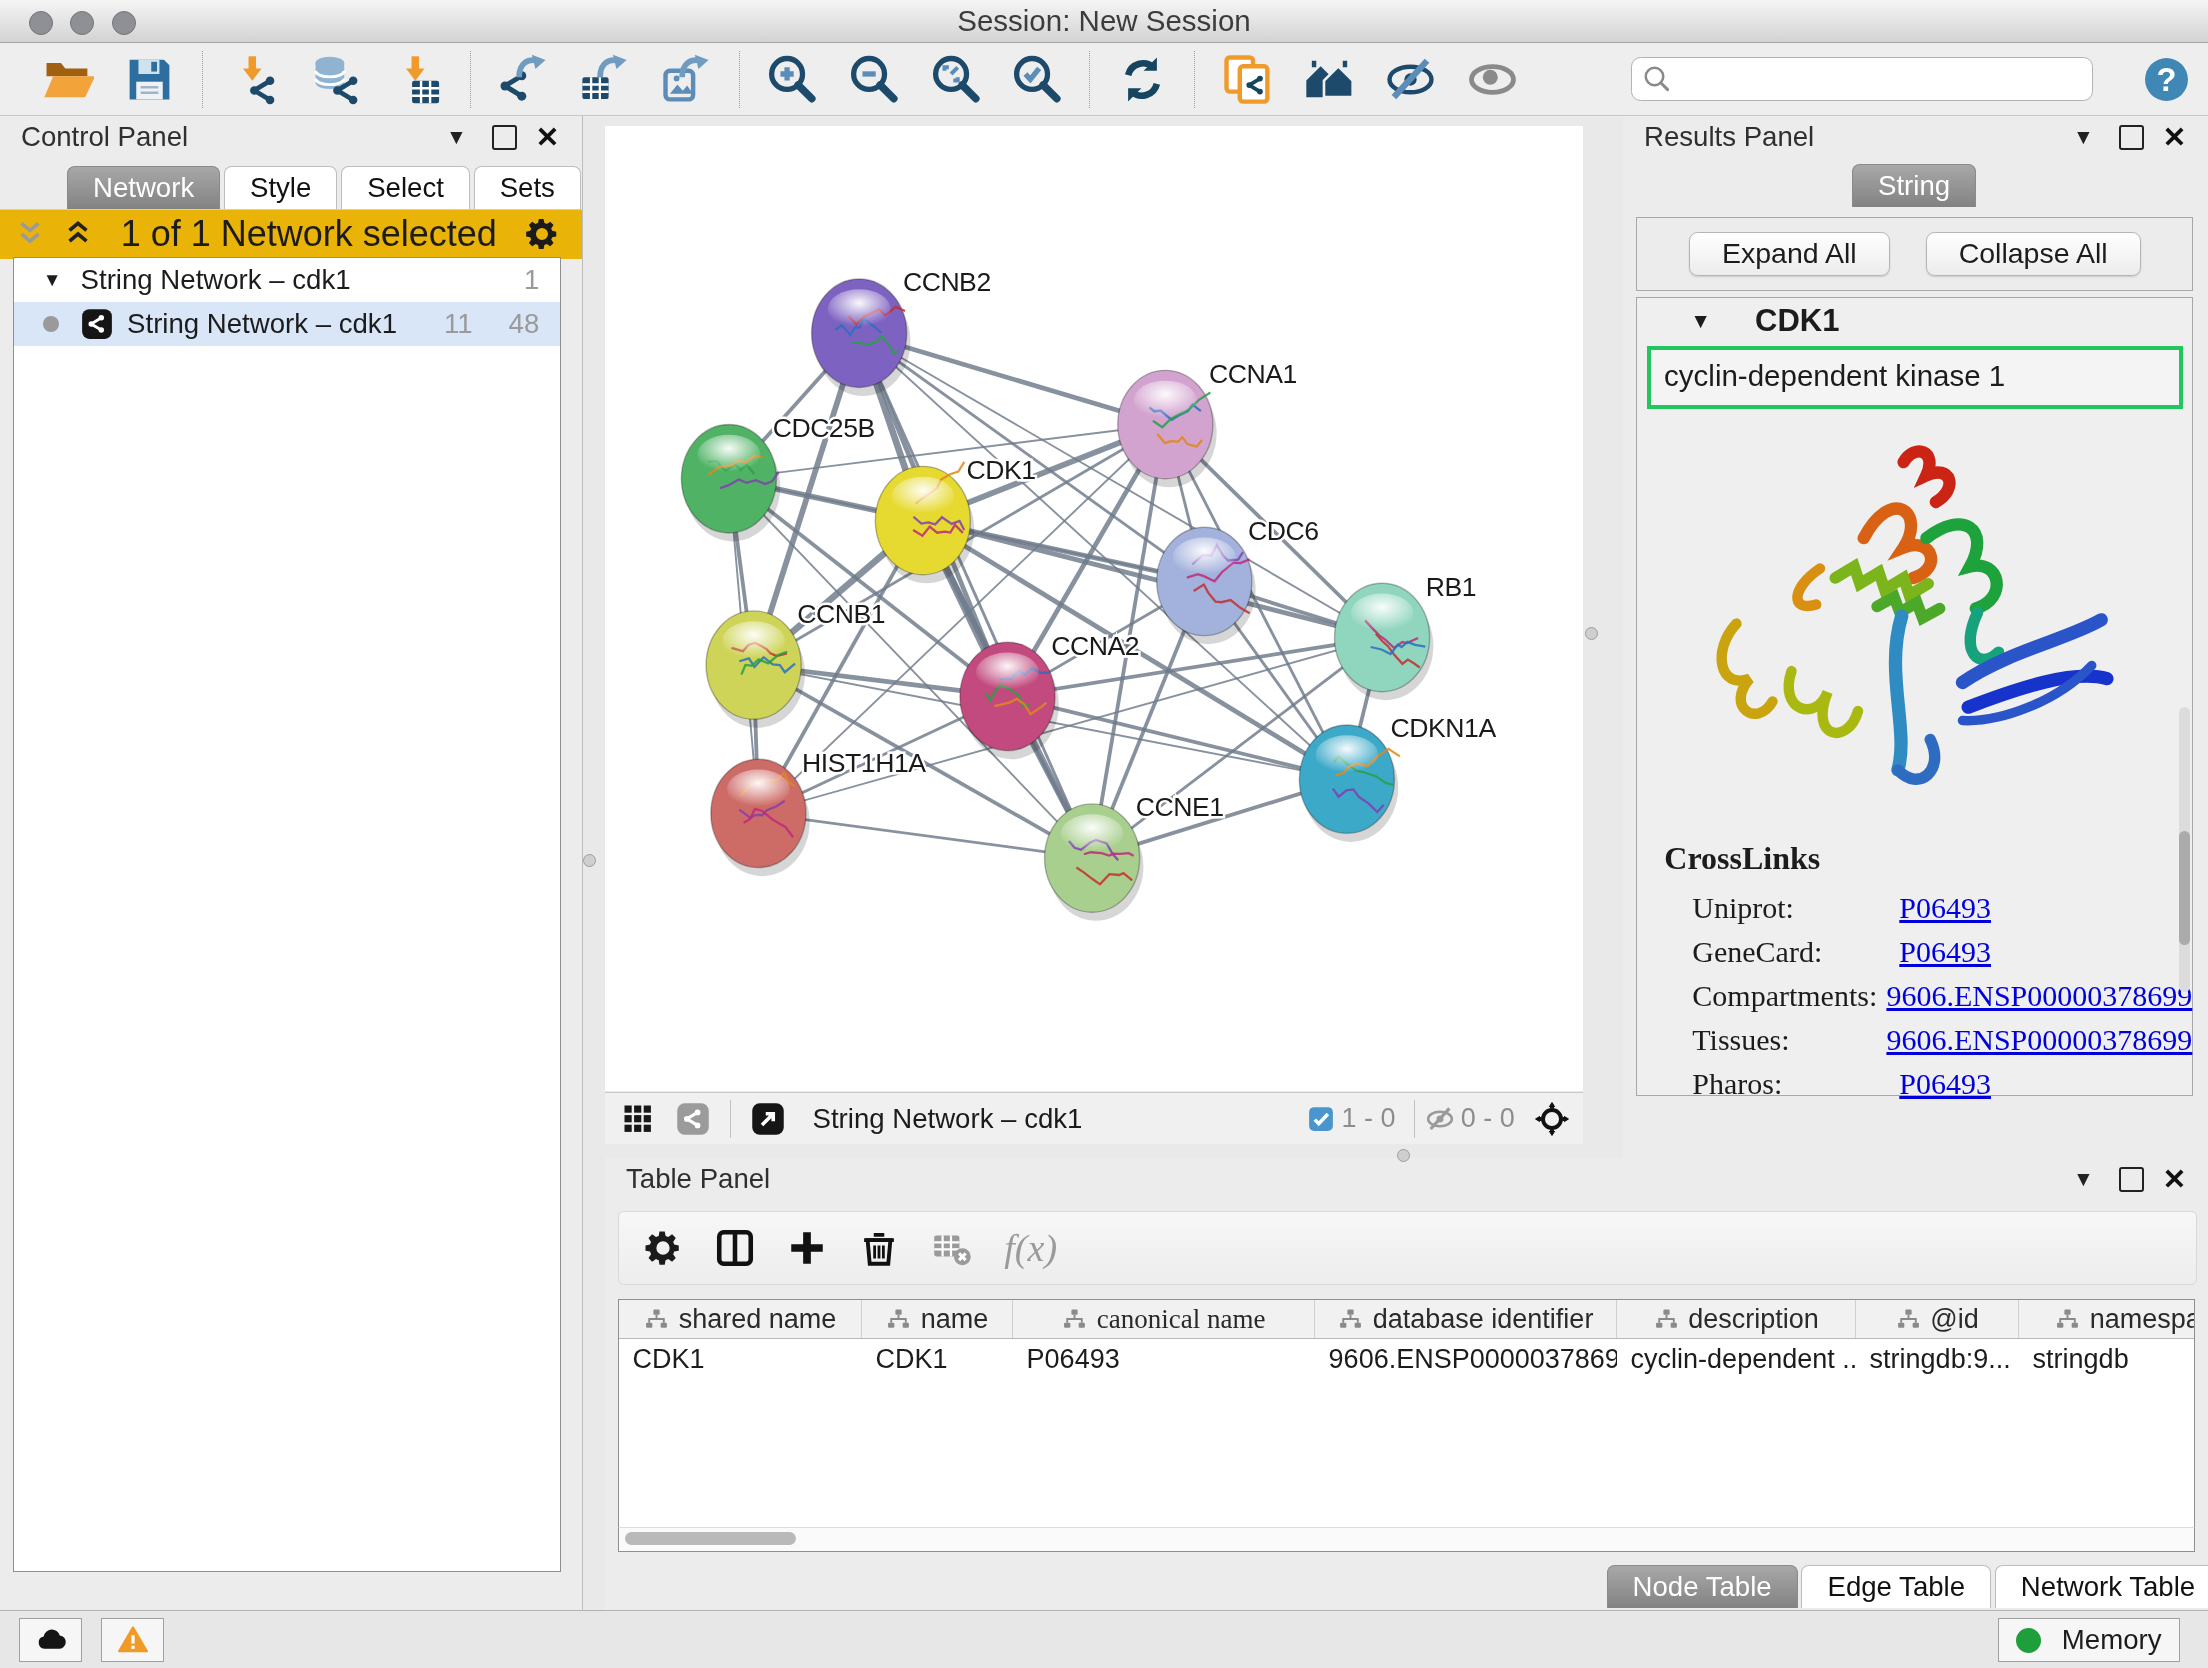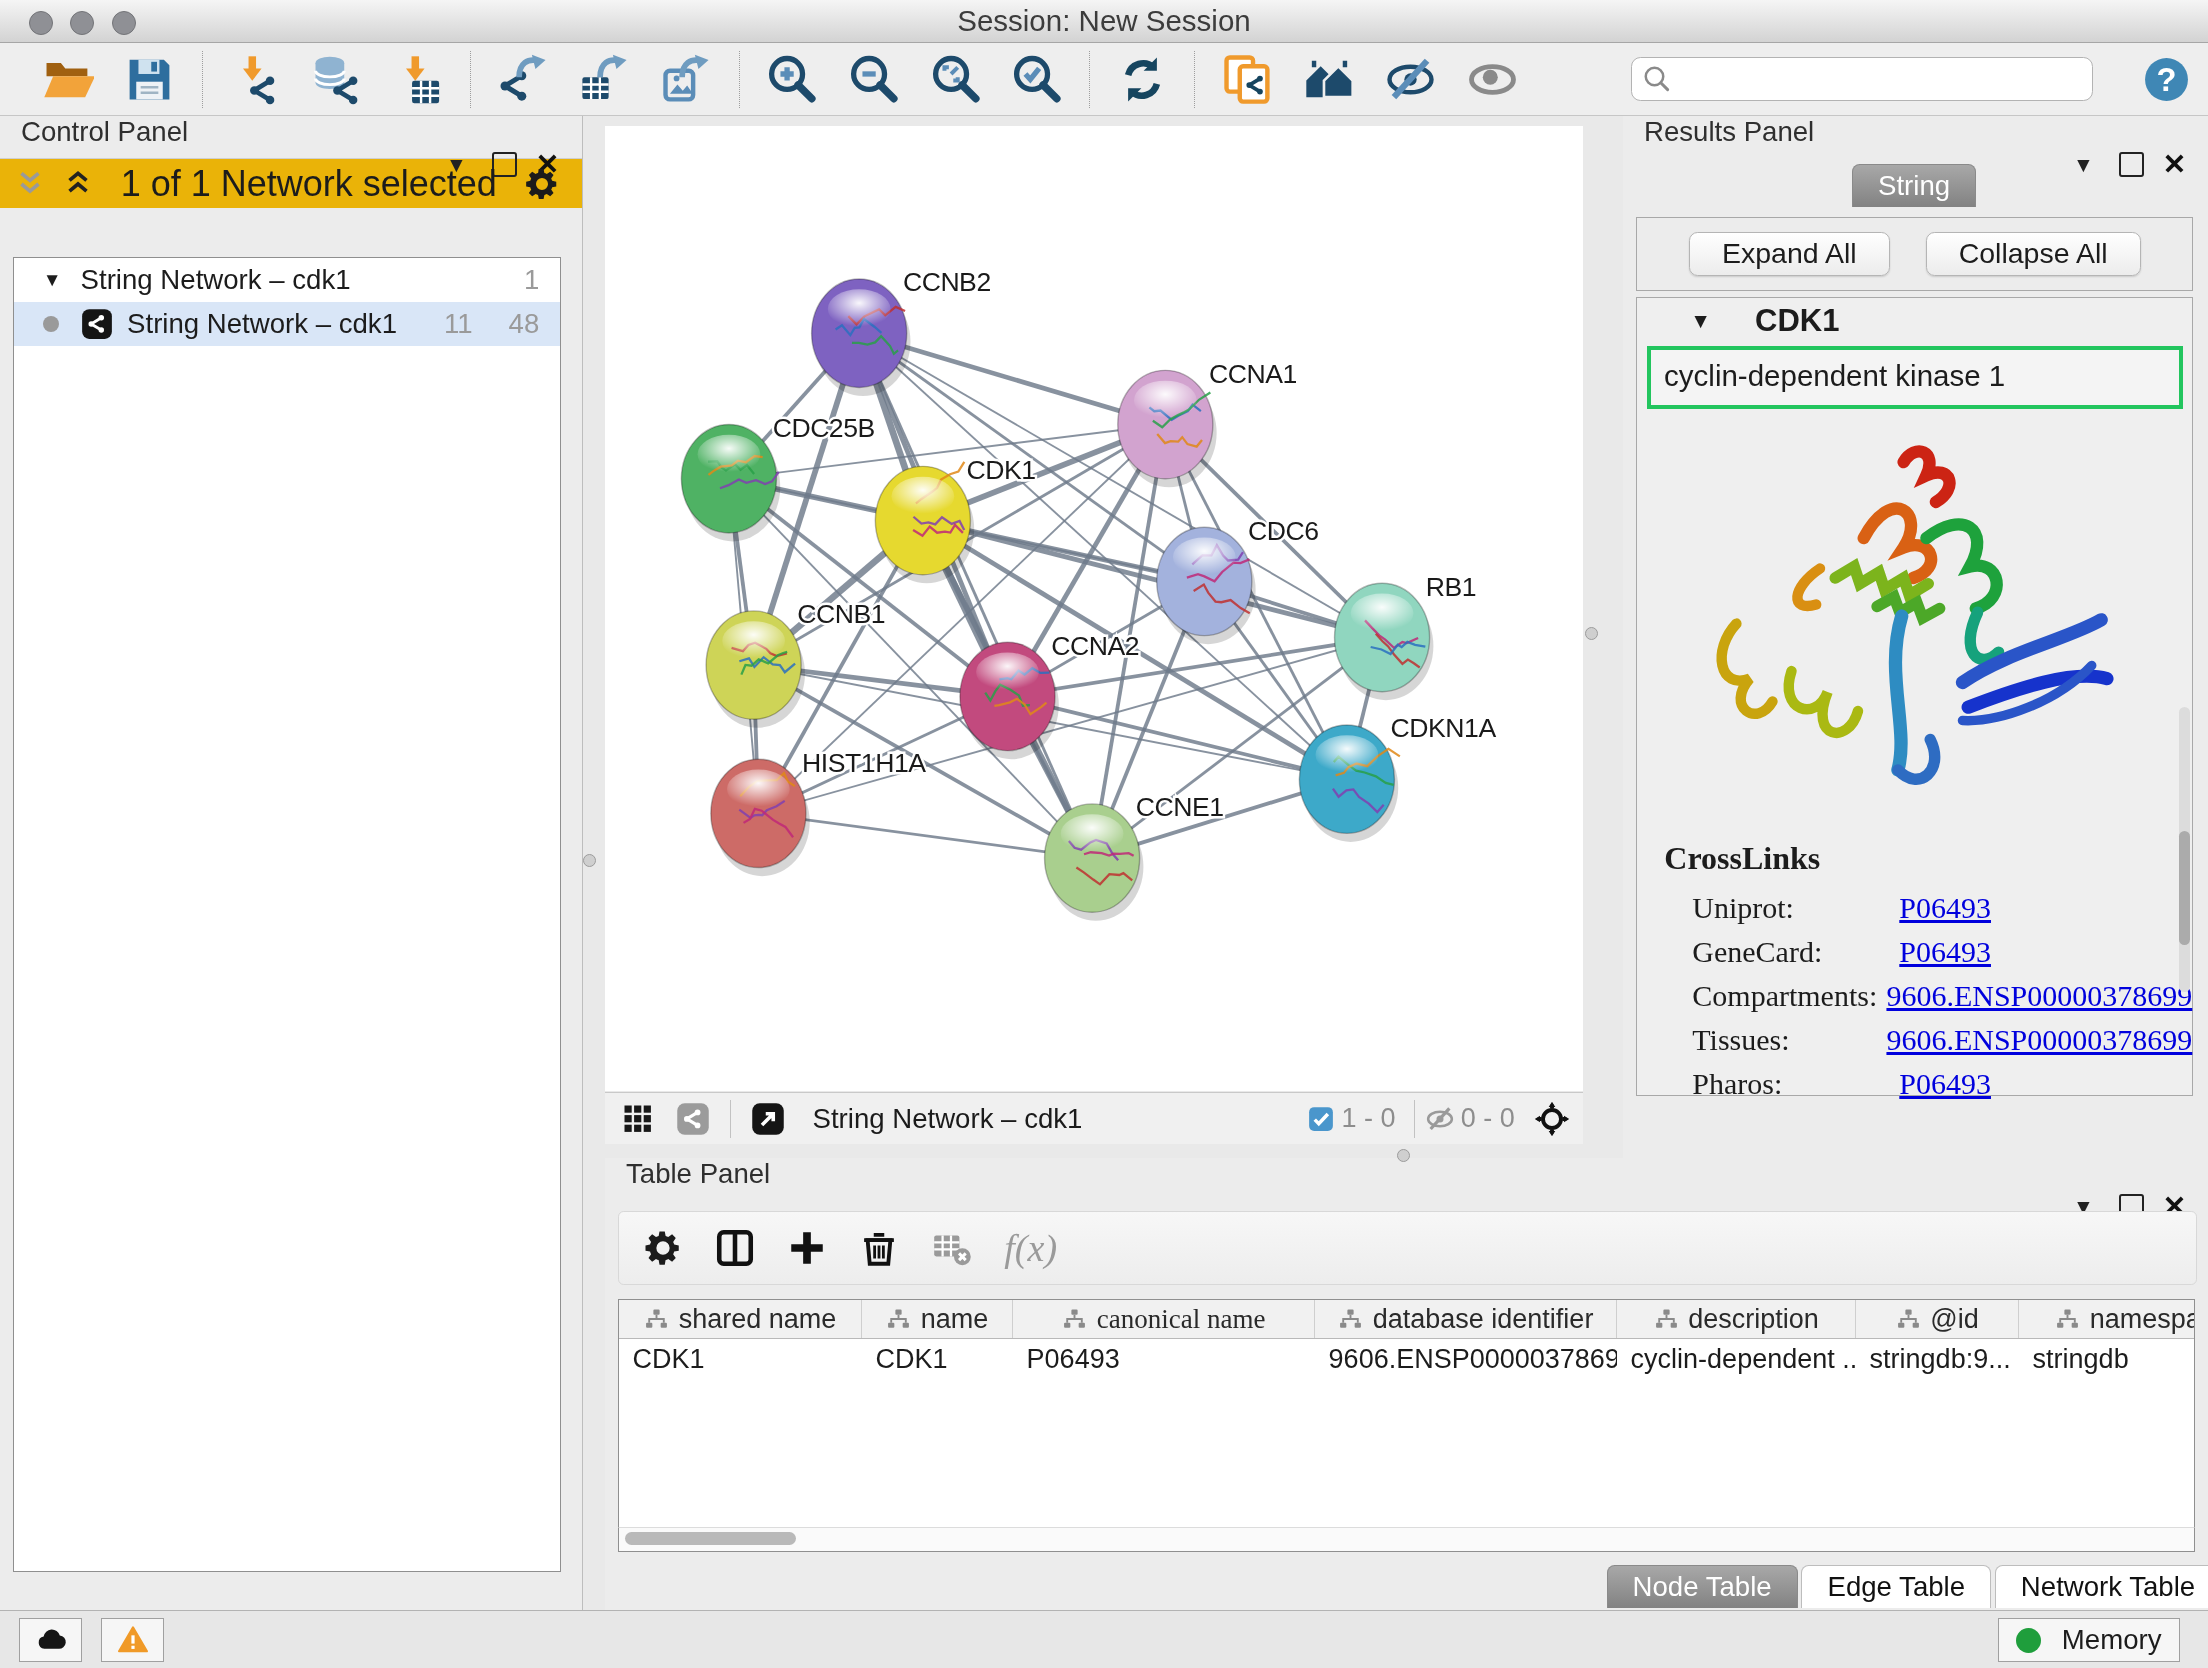--- a/index.html
+++ b/index.html
@@ -24,21 +24,21 @@
   .tb-icon{width:53px;height:53px;margin:0 14.3px;flex:none;}
   .tb-sep{width:0;height:57px;border-left:1.9px dotted #9d9d9d;margin:0 11.4px;flex:none;}
   .tb-search{margin-left:auto;position:relative;width:462px;height:44px;flex:none;}
   .tb-search input{width:100%;height:100%;box-sizing:border-box;border:1.9px solid #b3b3b3;
     border-radius:9.5px;background:#fff;font-size:27px;padding-left:53px;outline:none;
     font-family:"Liberation Sans",sans-serif;}
   .tb-search .mag{position:absolute;left:11.4px;top:6.7px;width:30px;height:30px;}
   .tb-help{width:49px;height:49px;margin:0 17px 0 49px;flex:none;}
 
   
-  .panel-head{display:flex;align-items:flex-start;font-size:27.6px;color:#2f2f2f;height:42px;flex-direction:column;}
+  .panel-head{display:flex;align-items:center;font-size:27.6px;color:#2f2f2f;height:42px;}
   .panel-head .ph-title{margin-left:21px;}
   .ph-btns{margin-left:auto;display:flex;align-items:center;margin-right:15px;}
   .ph-tri{font-size:21px;color:#222;margin:0 13.3px;}
   .ph-float{width:21px;height:21px;border:2.9px solid #222;border-radius:2.9px;margin:0 11.4px;}
   .ph-close{font-size:28.5px;font-weight:bold;color:#111;margin:0 7.6px;}
 
   .tabs{display:flex;}
   .tab{height:42px;line-height:42px;padding:0 25px;background:#fff;border:1px solid #bdbdbd;
     border-bottom:none;border-radius:7.6px 7.6px 0 0;font-size:27.6px;color:#111;margin-right:3.8px;}
   .tab.active{background:linear-gradient(#a8a8a8,#828282);color:#fff;border-color:#8a8a8a;}
@@ -309,20 +309,26 @@
 
 <div class="abs control-panel">
   <div class="panel-head">
     <span class="ph-title">Control Panel</span>
     <span class="ph-btns">
       <span class="ph-tri">▼</span>
       <span class="ph-float"></span>
       <span class="ph-close">✕</span>
     </span>
   </div>
+  <div class="tabs cp-tabs" id="cp-tabs">
+      <span class="tab active">Network</span>
+      <span class="tab">Style</span>
+      <span class="tab">Select</span>
+      <span class="tab">Sets</span>
+    </div>
   <div class="cp-status">
     <span class="chev icon">
         <svg viewBox="0 0 24 24">
           <path d="M6 4.5l6 5 6-5M6 12l6 5 6-5" stroke="#9a9a9a" stroke-width="2.6" fill="none"></path>
         </svg>
       </span>
     <span class="chev icon">
         <svg viewBox="0 0 24 24">
           <path d="M6 9.5l6-5 6 5M6 17l6-5 6 5" stroke="#222" stroke-width="2.6" fill="none"></path>
         </svg>

